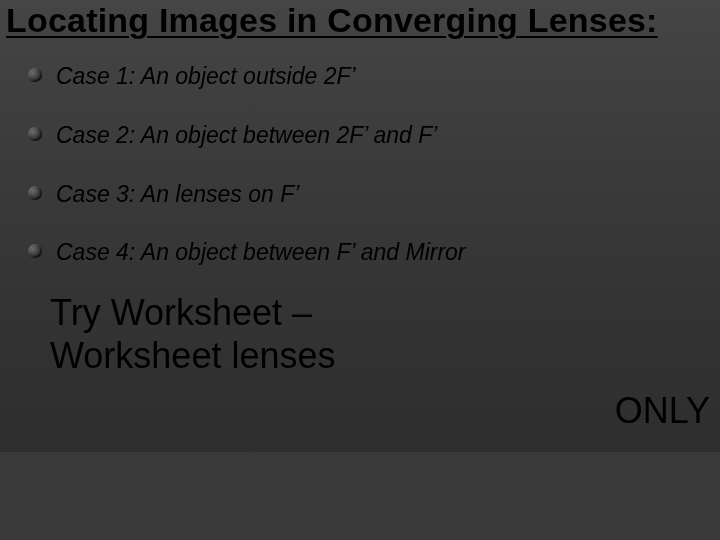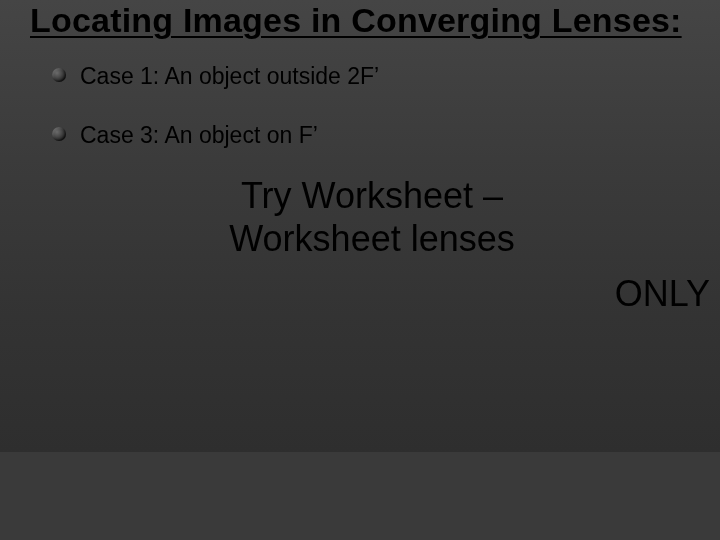--- a/index.html
+++ b/index.html
@@ -11,21 +11,20 @@
     background: #3a3a3a;
     font-family: Arial, Helvetica, sans-serif;
     color: #000;
   }
   .slide {
     position: relative;
     width: 720px;
     height: 452px;
     background: linear-gradient(180deg, #454545 0%, #3b3b3b 35%, #333333 70%, #2e2e2e 100%);
     box-sizing: border-box;
-    padding-left: 24px;
   }
   .title {
     padding: 0px 8px 2px 6px;
     font-size: 34px;
     font-weight: 700;
     line-height: 1.18;
     color: #000;
     text-decoration: underline;
     text-underline-offset: 4px;
     text-decoration-thickness: 2px;
@@ -38,33 +37,34 @@
     list-style: none;
     margin: 0;
     padding: 0;
   }
   .bullets li {
     position: relative;
     padding: 0 0 30px 46px;
     font-size: 23px;
     line-height: 1.25;
     color: #000;
+    font-style: italic;
   }
   .bullets li .dot {
     position: absolute;
     left: 18px;
     top: 6px;
     width: 14px;
     height: 14px;
     border-radius: 50%;
     background: radial-gradient(circle at 35% 35%, #6b6b6b 0%, #4a4a4a 35%, #1f1f1f 75%, #0a0a0a 100%);
     box-shadow: inset -1px -1px 2px rgba(0,0,0,0.6), inset 1px 1px 2px rgba(255,255,255,0.15);
   }
   .callout {
-    text-align: center;
+    text-align: left;
     font-size: 36px;
     line-height: 1.2;
     color: #000;
     padding: 0 40px;
     margin-top: -6px;
   }
   .only {
     text-align: right;
     font-size: 36px;
     line-height: 1.0;
@@ -80,21 +80,29 @@
   <div class="title">Locating Images in Converging Lenses:</div>
 
   <div class="body">
     <ul class="bullets">
       <li>
         <span class="dot"></span>
         <span>Case 1: An object outside 2F’</span>
       </li>
       <li>
         <span class="dot"></span>
-        <span>Case 3: An object on F’</span>
+        <span>Case 2: An object between 2F’ and F’</span>
+      </li>
+      <li>
+        <span class="dot"></span>
+        <span>Case 3: An lenses on F’</span>
+      </li>
+      <li>
+        <span class="dot"></span>
+        <span>Case 4: An object between F’ and Mirror</span>
       </li>
     </ul>
 
     <div class="callout">
       <span>Try Worksheet –</span><br>
       <span>Worksheet lenses</span>
     </div>
     <div class="only">
       <span>ONLY</span>
     </div>

